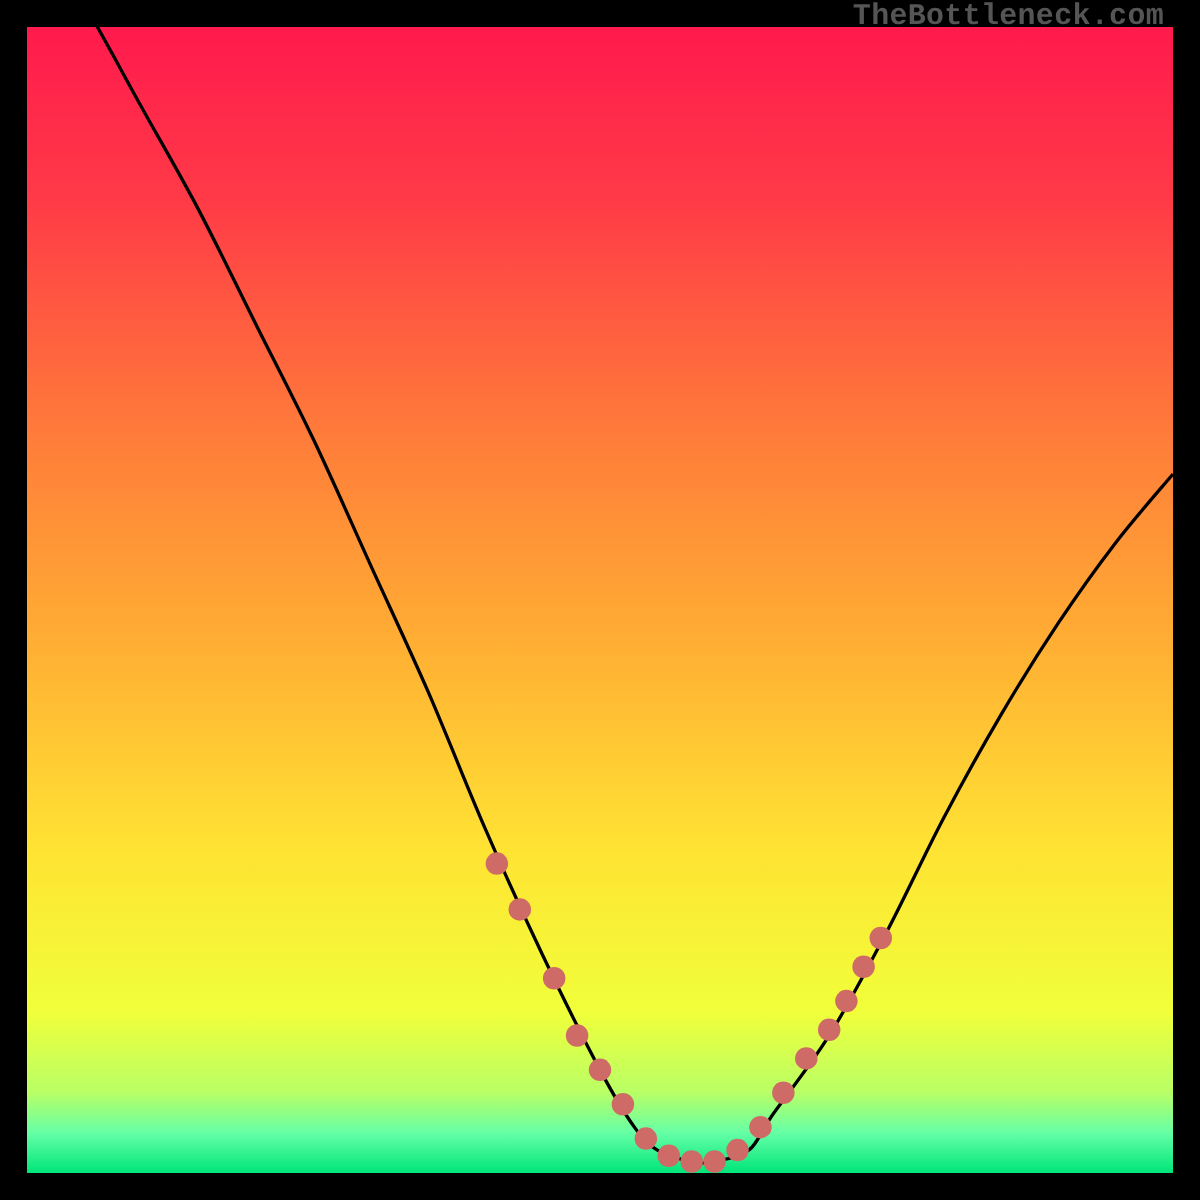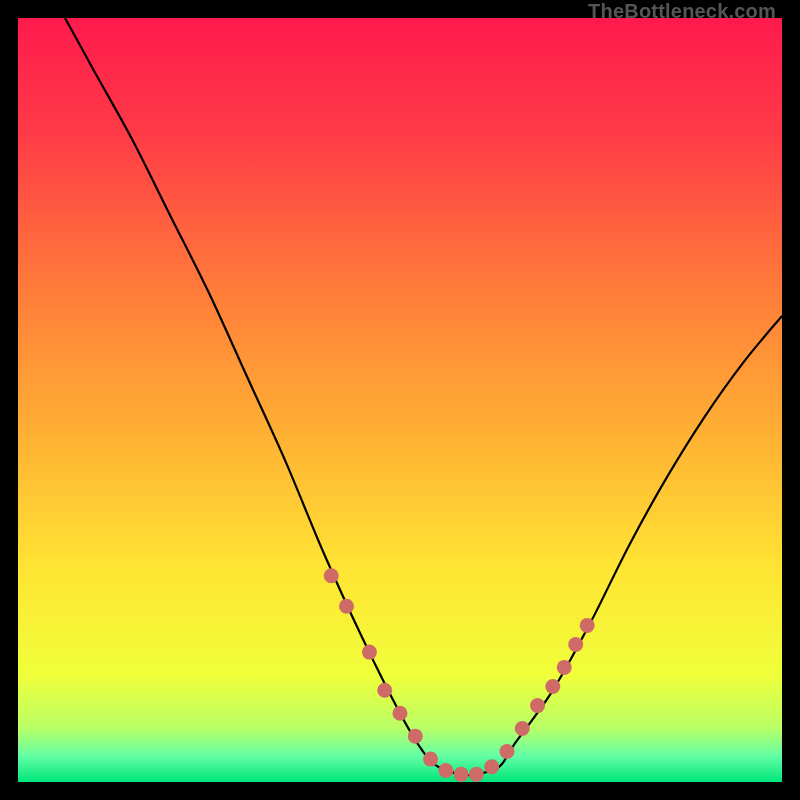--- a/index.html
+++ b/index.html
@@ -21,20 +21,21 @@
   }
   .watermark {
     position: absolute;
     top: 0px;
     right: 24px;
     color: #555;
     font-size: 20px;
     font-weight: 600;
     letter-spacing: 0.2px;
     user-select: none;
+    font-family: Liberation Mono, monospace;
   }
   svg {
     display: block;
   }
 </style>
 </head>
 <body>
 
 <div class="frame">
   <svg id="chart-svg" width="764" height="764" viewBox="0 0 764 764">

